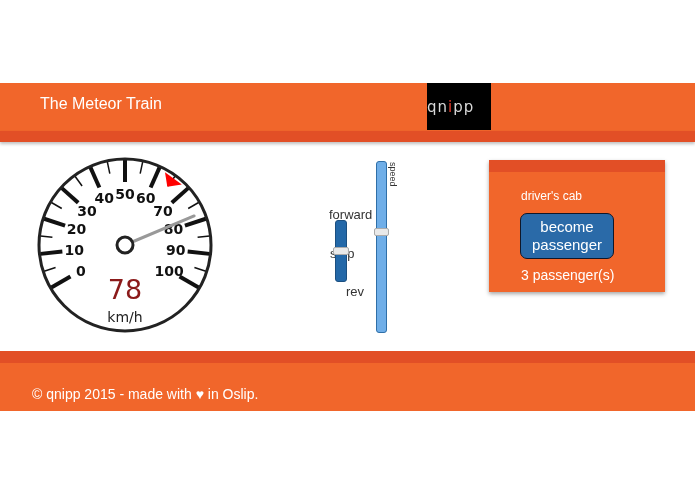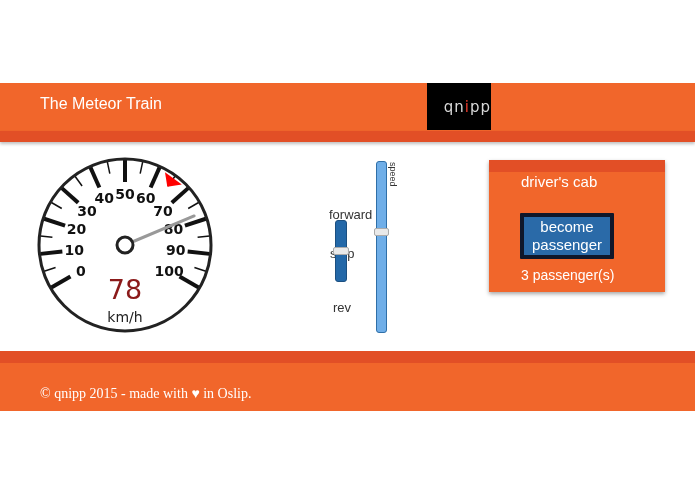--- a/index.html
+++ b/index.html
@@ -1,41 +1,41 @@
 <!DOCTYPE html>
 <html><head>
 <meta charset="utf-8">
 <style>
   html, body { margin:0; padding:0; background:#ffffff; }
   body { width:695px; height:494px; position:relative; overflow:hidden; font-family:"Liberation Sans", sans-serif; }
   .header { position:absolute; left:0; top:83px; width:695px; height:48px; background:#f1662b; }
   .header-stripe { position:absolute; left:0; top:131px; width:695px; height:11px; background:#e24f26; box-shadow:0 2px 3px rgba(0,0,0,0.25); }
   .app-title { position:absolute; left:40px; top:95px; color:#ffffff; font-size:16px; }
-  .logo { position:absolute; left:427px; top:83px; width:64px; height:47px; background:#000; display:flex; align-items:center; justify-content:flex-end; }
+  .logo { position:absolute; left:427px; top:83px; width:64px; height:47px; background:#000; display:flex; align-items:center; justify-content:flex-start; }
   .logo-text { color:#d8d8d8; font-size:15px; letter-spacing:1px; font-family:"DejaVu Sans", sans-serif; }
   .logo-text .dot { color:#e53a2a; }
 
   .gauge { position:absolute; left:35px; top:155px; width:180px; height:180px; }
 
   .slider-label { position:absolute; font-size:13px; color:#333; }
   .dir-track { position:absolute; left:335px; top:220px; width:10px; height:60px; background:#2368a8; border:1px solid #1b4f80; border-radius:3px; }
   .dir-handle { position:absolute; left:333px; top:247px; width:14px; height:6px; background:#e9e9e9; border:1px solid #aaa; border-radius:2px; }
   .speed-track { position:absolute; left:376px; top:161px; width:9px; height:170px; background:#6faee8; border:1px solid #2f6fa8; border-radius:3px; }
   .speed-handle { position:absolute; left:374px; top:228px; width:13px; height:6px; background:#e9e9e9; border:1px solid #aaa; border-radius:2px; }
   .speed-label { position:absolute; left:388px; top:162px; font-size:9px; color:#333; writing-mode:vertical-rl; }
 
   .cab { position:absolute; left:489px; top:160px; width:176px; height:132px; background:#f1662b; box-shadow:0 2px 4px rgba(0,0,0,0.35); }
   .cab-stripe { position:absolute; left:0; top:0; width:176px; height:12px; background:#e24f26; }
-  .cab-title { position:absolute; left:32px; top:13px; color:#fff; font-size:15px; }
-  .cab-button { position:absolute; left:31px; top:53px; width:94px; height:46px; background:#2a6aa8; border:4px solid #0f172a; border-radius:1px; color:#fff; font-size:15px; text-align:center; line-height:18px; display:flex; align-items:center; justify-content:center; font-family:"Liberation Sans", sans-serif; padding:0; cursor:pointer; }
+  .cab-title { position:absolute; left:32px; top:29px; color:#fff; font-size:12px; }
+  .cab-button { position:absolute; left:31px; top:53px; width:94px; height:46px; background:#2a6aa8; border:1px solid #0f172a; border-radius:7px; color:#fff; font-size:15px; text-align:center; line-height:18px; display:flex; align-items:center; justify-content:center; font-family:"Liberation Sans", sans-serif; padding:0; cursor:pointer; }
   .cab-passengers { position:absolute; left:32px; top:107px; color:#fff; font-size:14px; }
 
   .footer-stripe { position:absolute; left:0; top:351px; width:695px; height:12px; background:#e24f26; }
   .footer { position:absolute; left:0; top:363px; width:695px; height:48px; background:#f1662b; }
-  .footer-text { position:absolute; left:40px; top:386px; color:#fff; font-size:14px;font-family:Liberation Serif, serif; }
+  .footer-text { position:absolute; left:32px; top:386px; color:#fff; font-size:14px; }
 </style>
 </head>
 <body>
 
 <div class="header"></div>
 <div class="header-stripe"></div>
 <div class="app-title">The Meteor Train</div>
 <div class="logo">
   <span class="logo-text"><span>qn</span><span class="dot">i</span><span>pp</span></span>
 </div>
@@ -80,21 +80,21 @@
     </g>
   <polygon id="gauge-marker" fill="#ff0000" points="129.98555495044238,17.266545556359333 146.81740979208118,29.49560392402286 132.32053816505805,31.750776405003784"></polygon>
   <line id="gauge-needle" x1="90" y1="90" x2="159.13973636913755" y2="60.936331016092296" stroke="#999999" stroke-width="3" stroke-linecap="round"></line>
   <circle cx="90" cy="90" r="8" fill="#fff" stroke="#222" stroke-width="3"></circle>
   <text x="90" y="144" text-anchor="middle" font-size="27" fill="#8b1a1a" font-family="DejaVu Sans, sans-serif">78</text>
   <text x="90" y="167" text-anchor="middle" font-size="14" fill="#222" font-family="DejaVu Sans, sans-serif">km/h</text>
 </svg>
 
 <div class="slider-label" style="left:329px; top:207px;">forward</div>
 <div class="slider-label" style="left:306px; top:246px;padding-left:24px;">stop</div>
-<div class="slider-label" style="left:333px; top:284px;margin-top:16px;">rev</div>
+<div class="slider-label" style="left:346px; top:284px;">rev</div>
 <div class="dir-track"></div>
 <div class="dir-handle"></div>
 
 <div class="speed-track"></div>
 <div class="speed-handle"></div>
 <div class="speed-label">speed</div>
 
 <div class="cab">
   <div class="cab-stripe"></div>
   <div class="cab-title">driver's cab</div>

